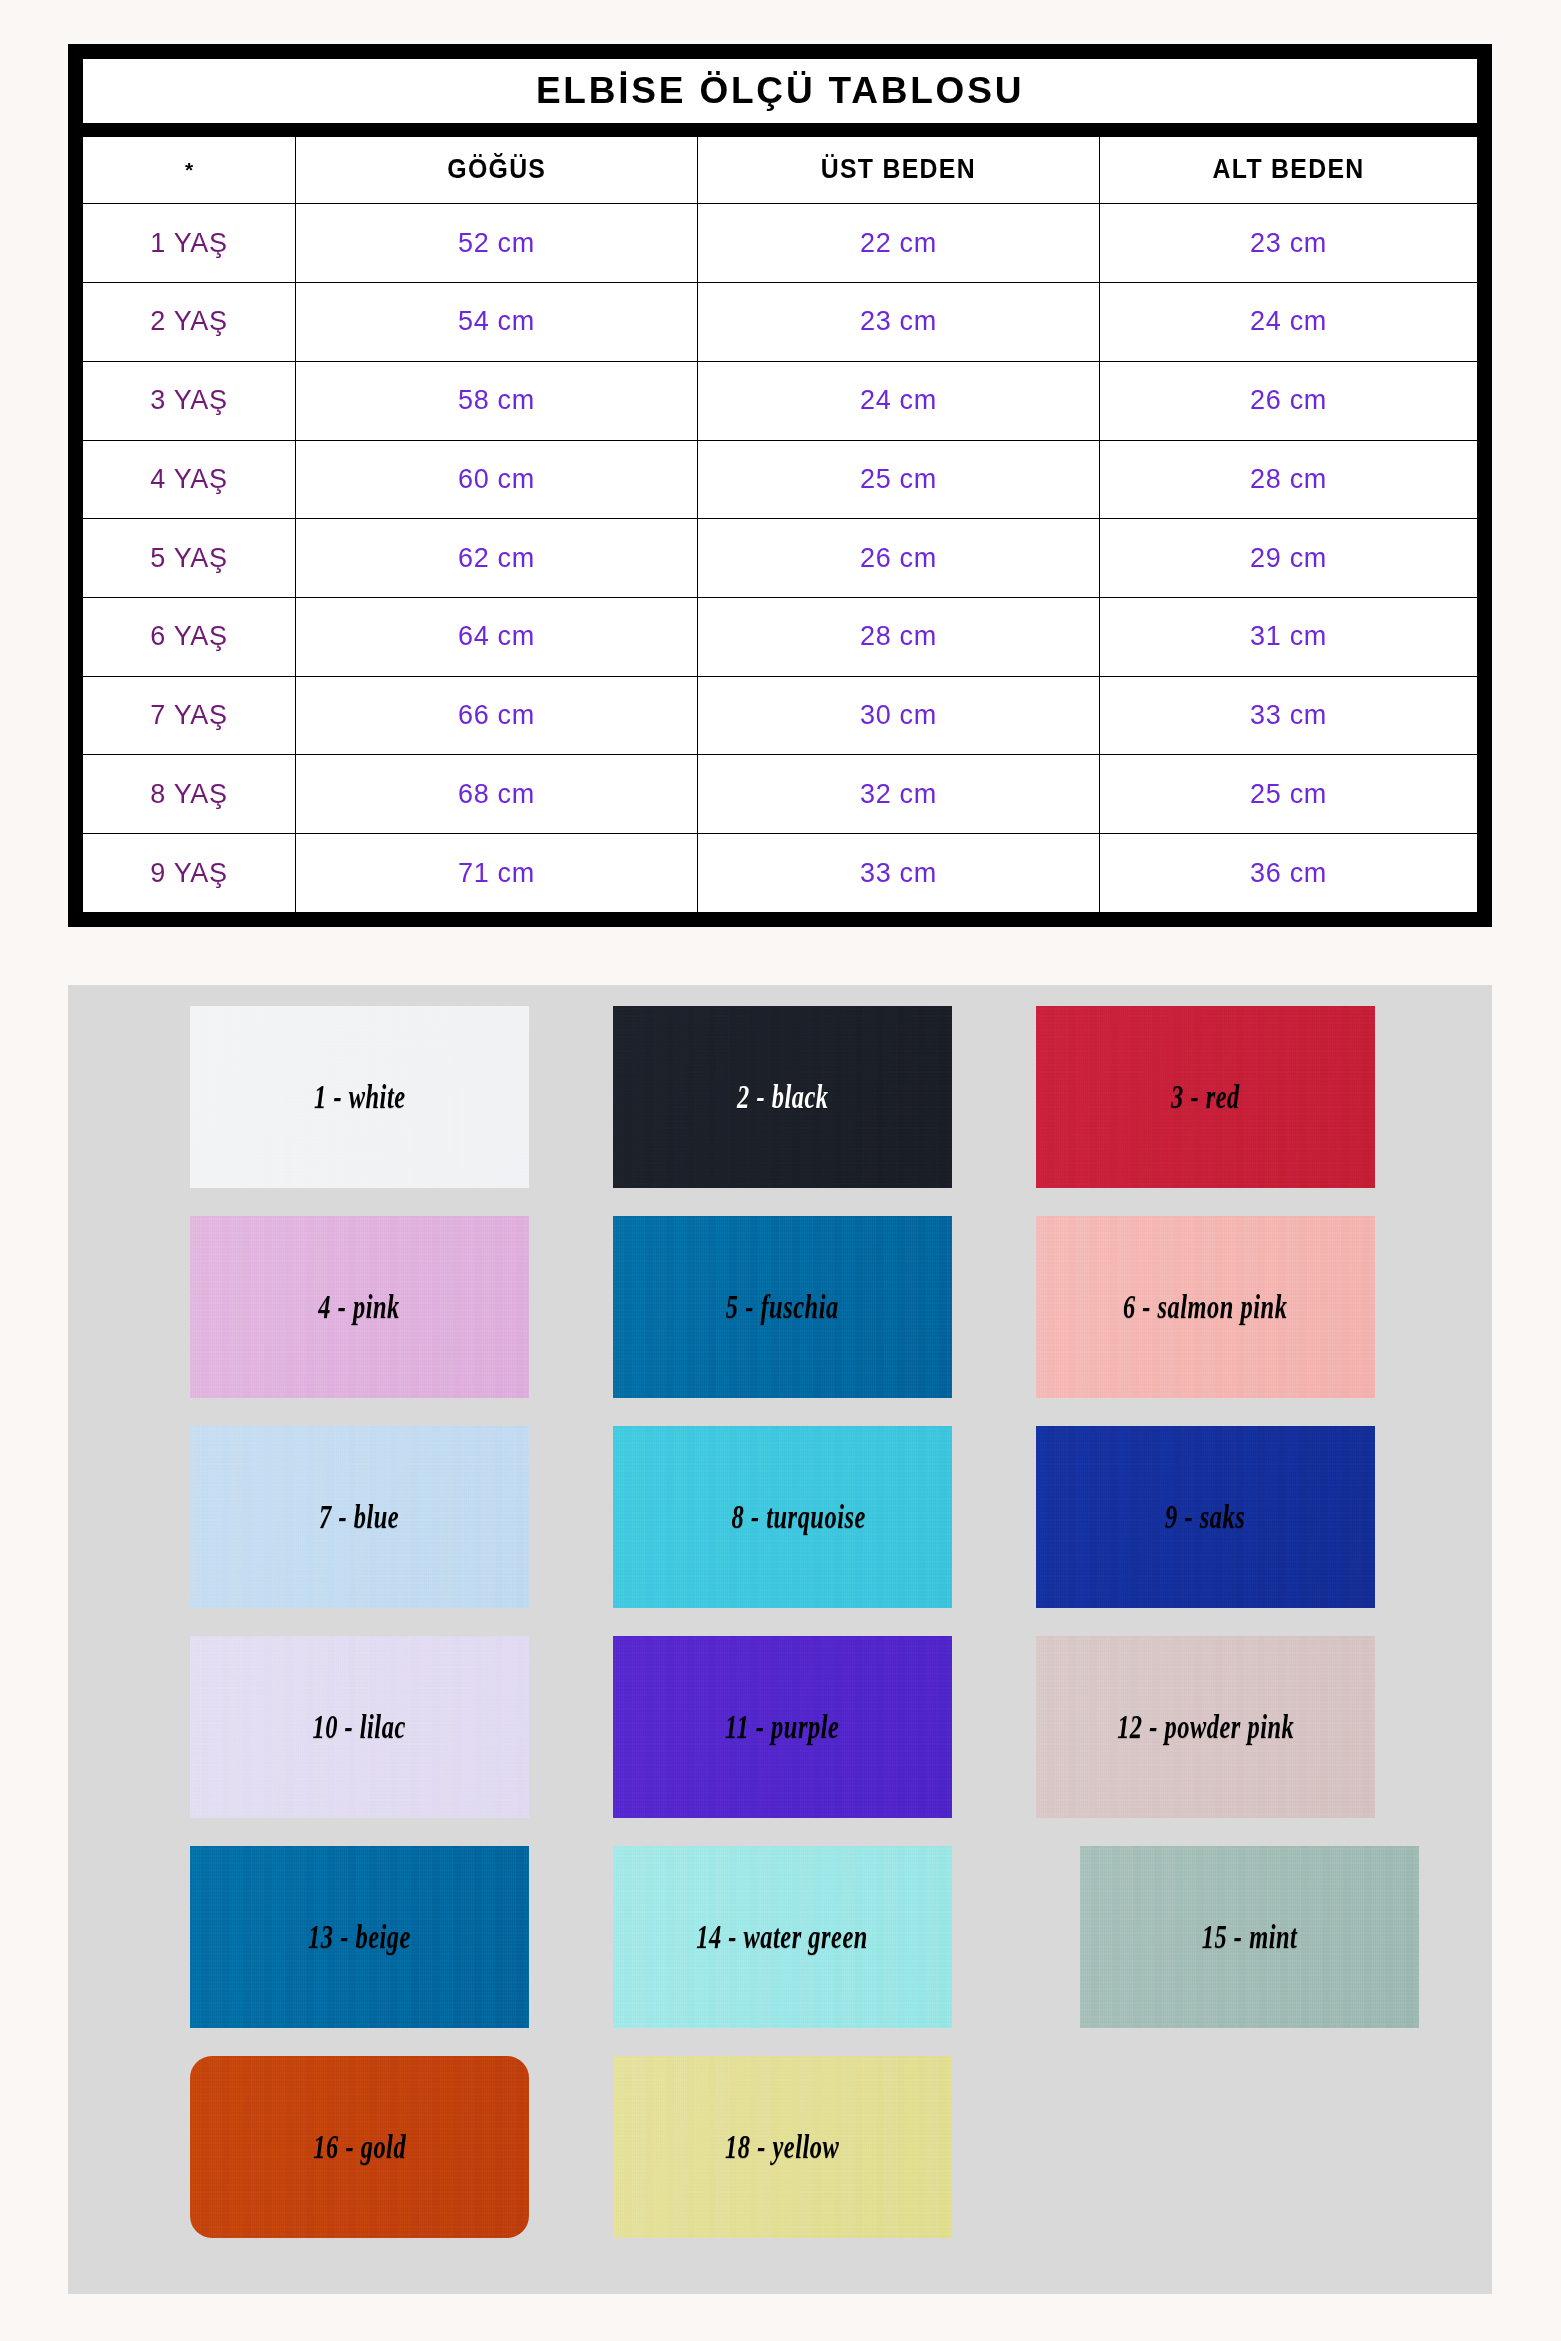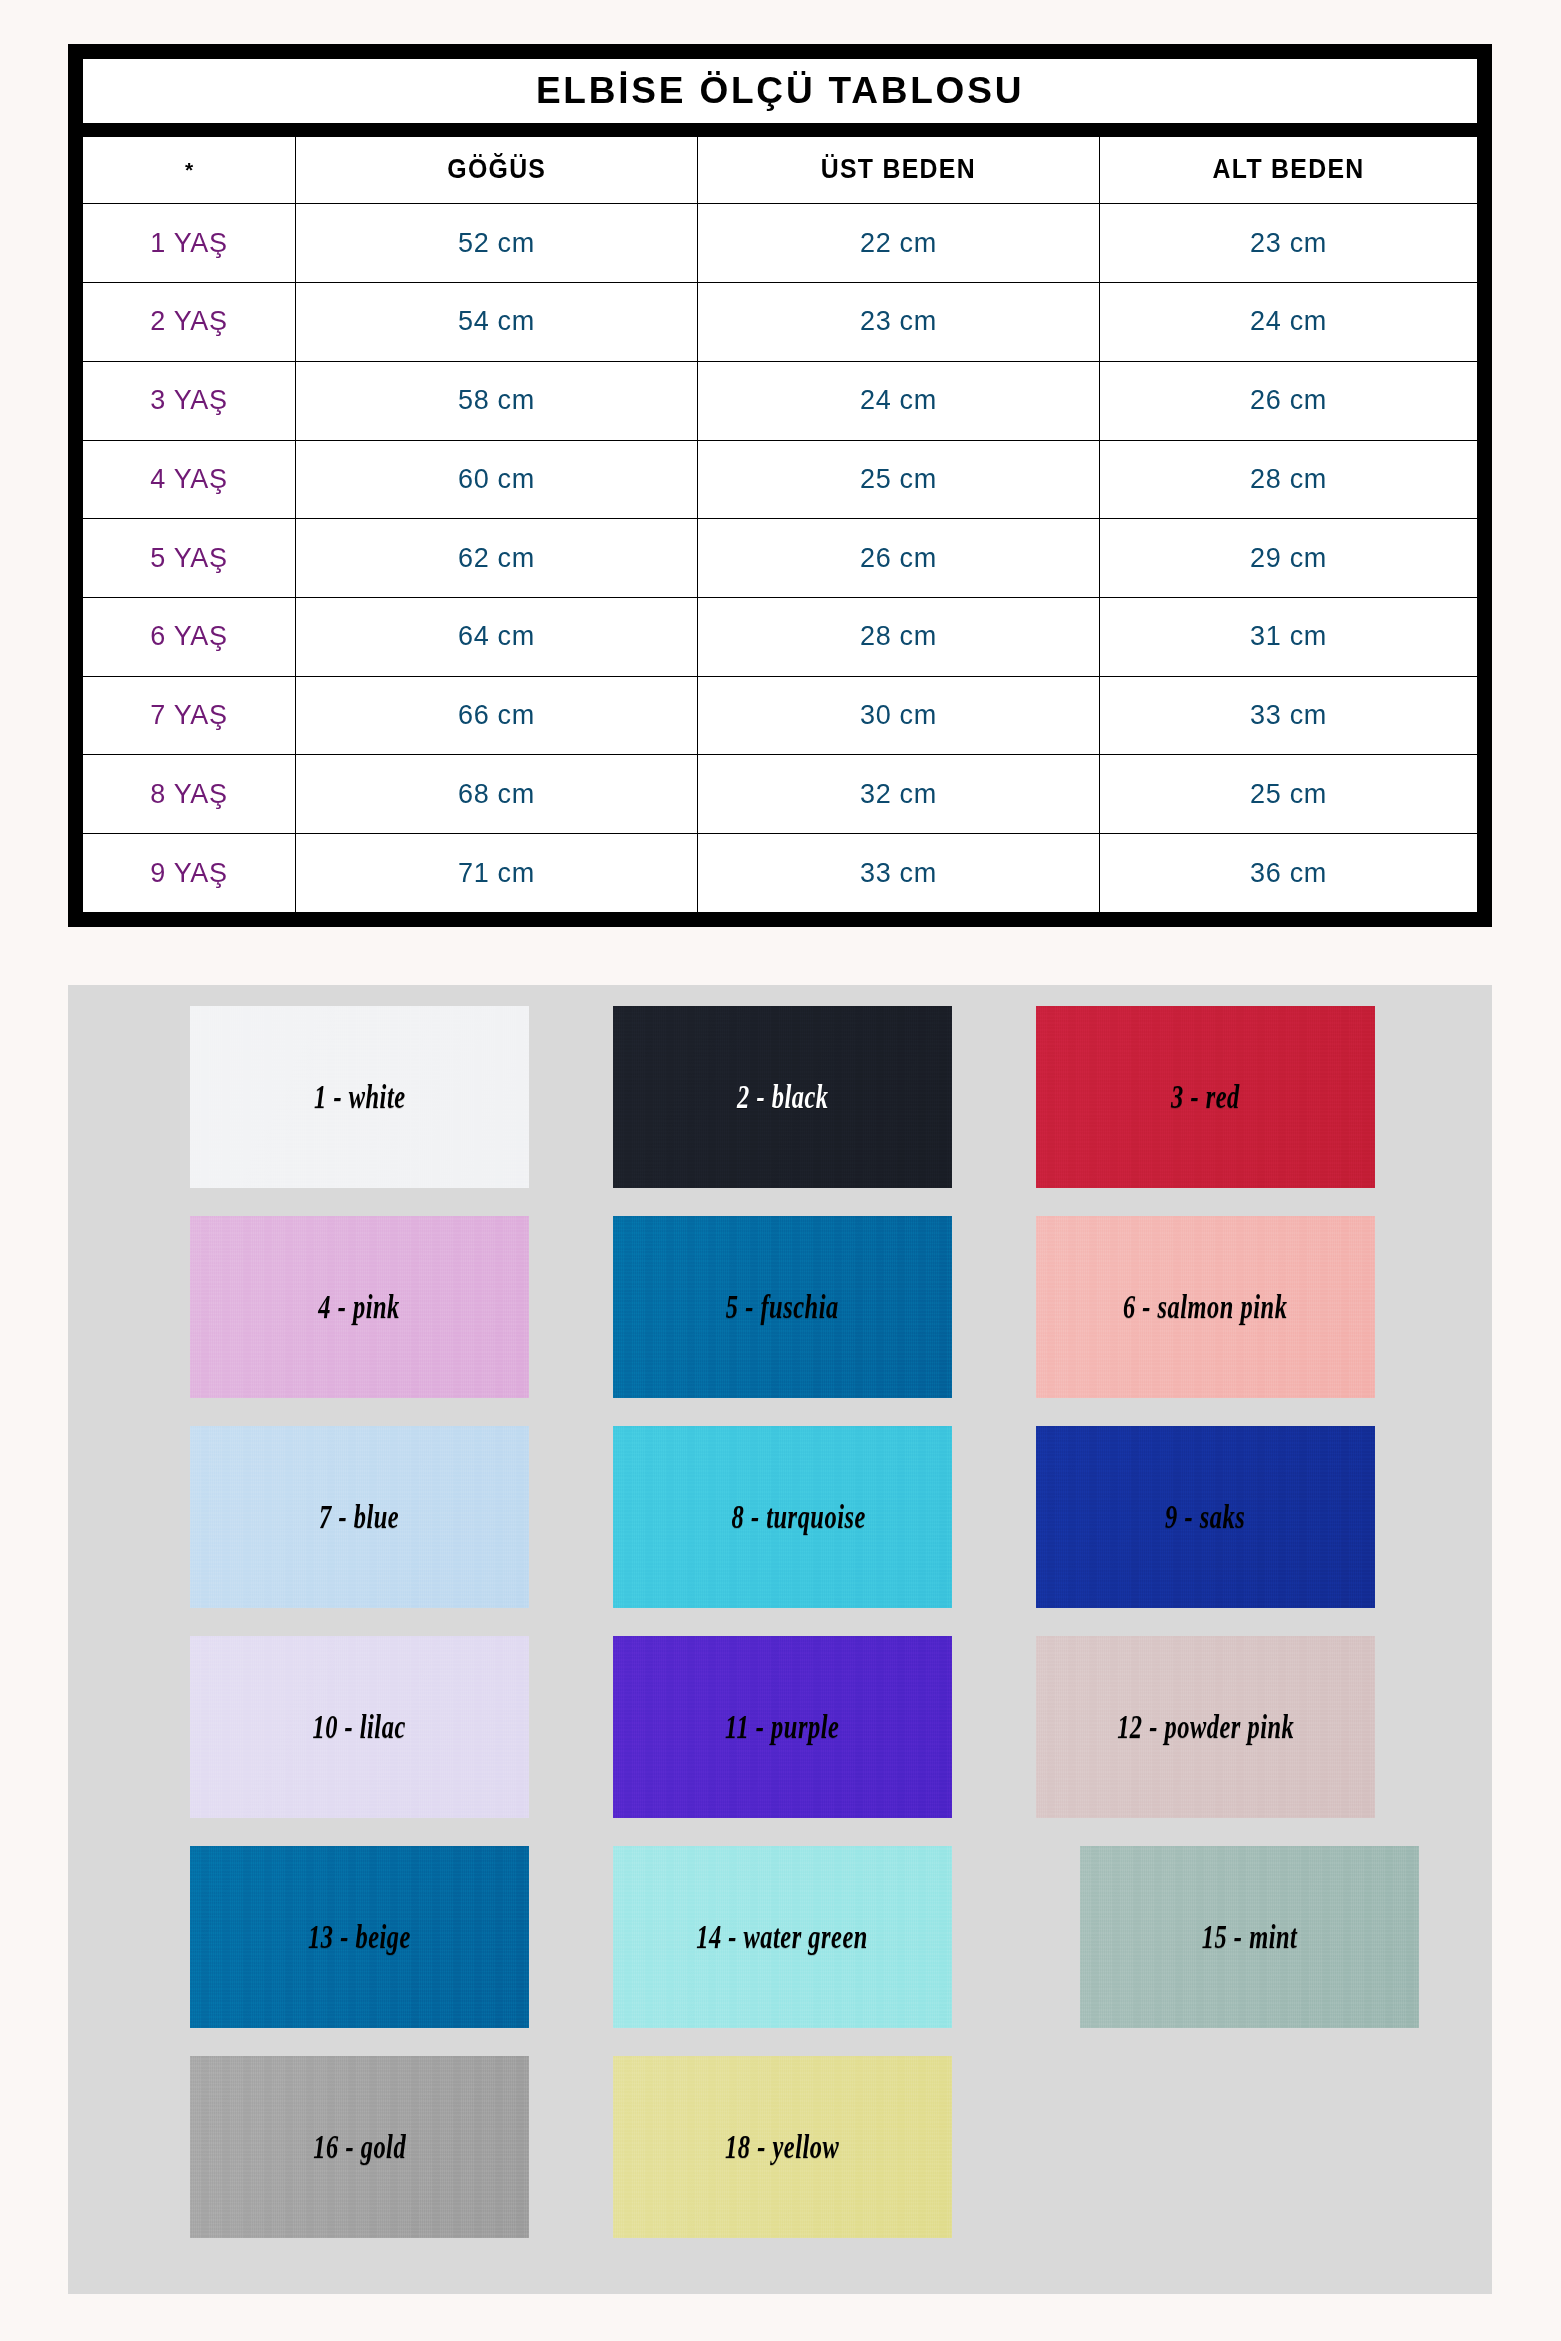--- a/index.html
+++ b/index.html
@@ -87,21 +87,21 @@
     font-weight:normal;
     letter-spacing:0.7px;
     color:#701a75;
     font-family:"Liberation Sans", sans-serif;
     display:inline-block;
   }
   .val-text {
     font-size:27px;
     font-weight:normal;
     letter-spacing:0.7px;
-    color:#0c4a6e;
+    color:#6d28d9;
     font-family:"Liberation Sans", sans-serif;
     display:inline-block;
   }
 
   
   col.c-age  { width:213px; }
   col.c-a    { width:402px; }
   col.c-b    { width:402px; }
   col.c-c    { width:378px; }
 
@@ -300,21 +300,21 @@
         </div>
         <div class="swatch" style="background: #0369a1;">
           <span class="swatch-label">13 - beige</span>
         </div>
         <div class="swatch" style="background: rgb(158, 231, 231);">
           <span class="swatch-label">14 - water green</span>
         </div>
         <div class="swatch" style="background: rgb(162, 188, 182); margin-left: 44px;">
           <span class="swatch-label">15 - mint</span>
         </div>
-        <div class="swatch" style="background: #a3a3a3;">
+        <div class="swatch" style="background: #c2410c; border-radius: 22px;">
           <span class="swatch-label">16 - gold</span>
         </div>
         <div class="swatch" style="background: rgb(227, 223, 150);">
           <span class="swatch-label">18 - yellow</span>
         </div>
       </div>
   </div>
 
 </div>
 

